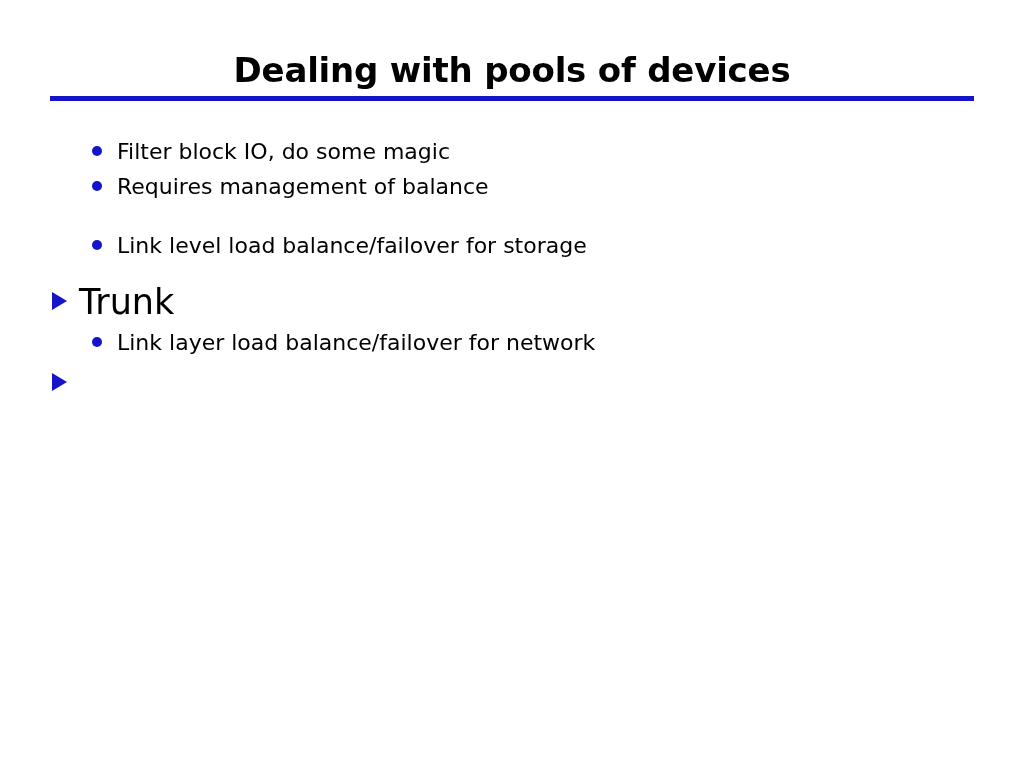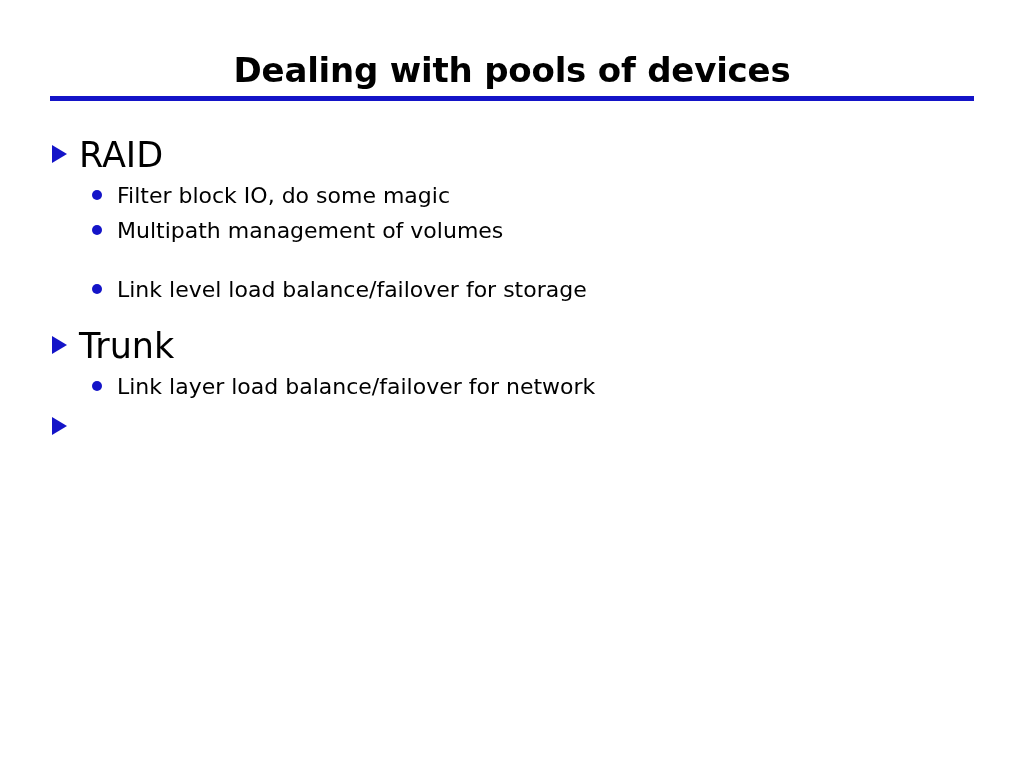--- a/index.html
+++ b/index.html
@@ -94,31 +94,27 @@
 <body>
 
 <div class="slide">
 
   <div class="slide-title">Dealing with pools of devices</div>
   <div class="title-rule"></div>
 
   <div class="content">
 
     <div class="group">
-      <div class="l1">
-        <span class="l1-bullet"></span>
-        <span class="l1-text">RAID</span>
-      </div>
       <div class="l2">
         <span class="l2-bullet"></span>
         <span class="l2-text">Filter block IO, do some magic</span>
       </div>
       <div class="l2">
         <span class="l2-bullet"></span>
-        <span class="l2-text">Multipath management of volumes</span>
+        <span class="l2-text">Requires management of balance</span>
       </div>
     </div>
 
     <div class="gap-sm"></div>
 
     <div class="group">
       <div class="l2">
         <span class="l2-bullet"></span>
         <span class="l2-text">Link level load balance/failover for storage</span>
       </div>

